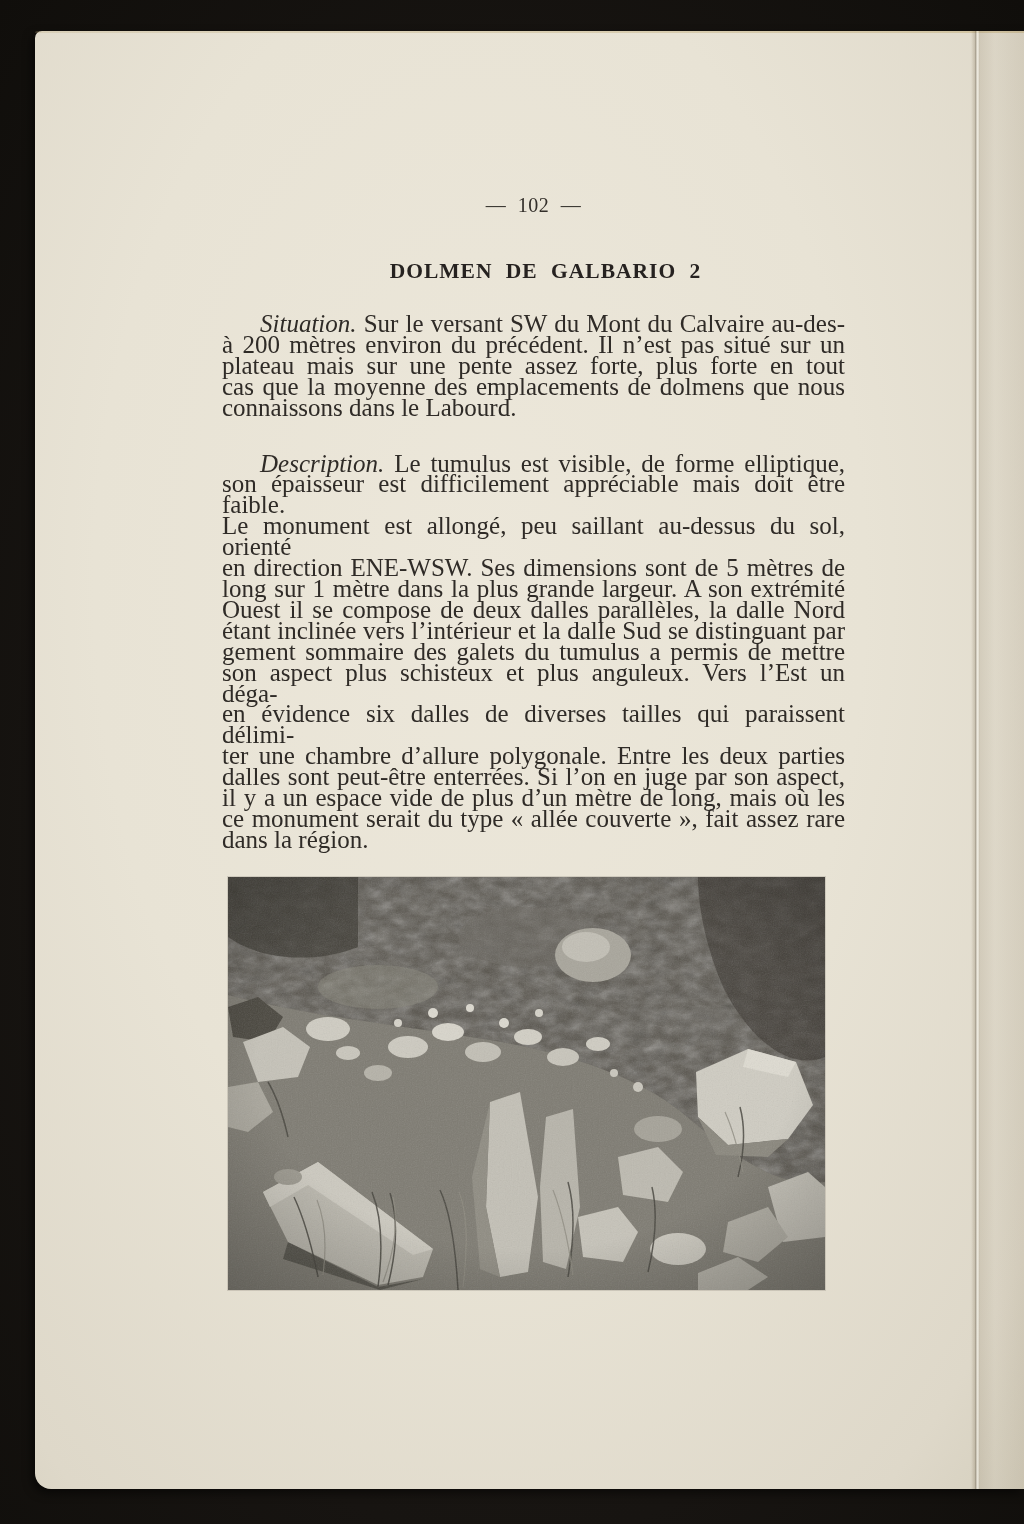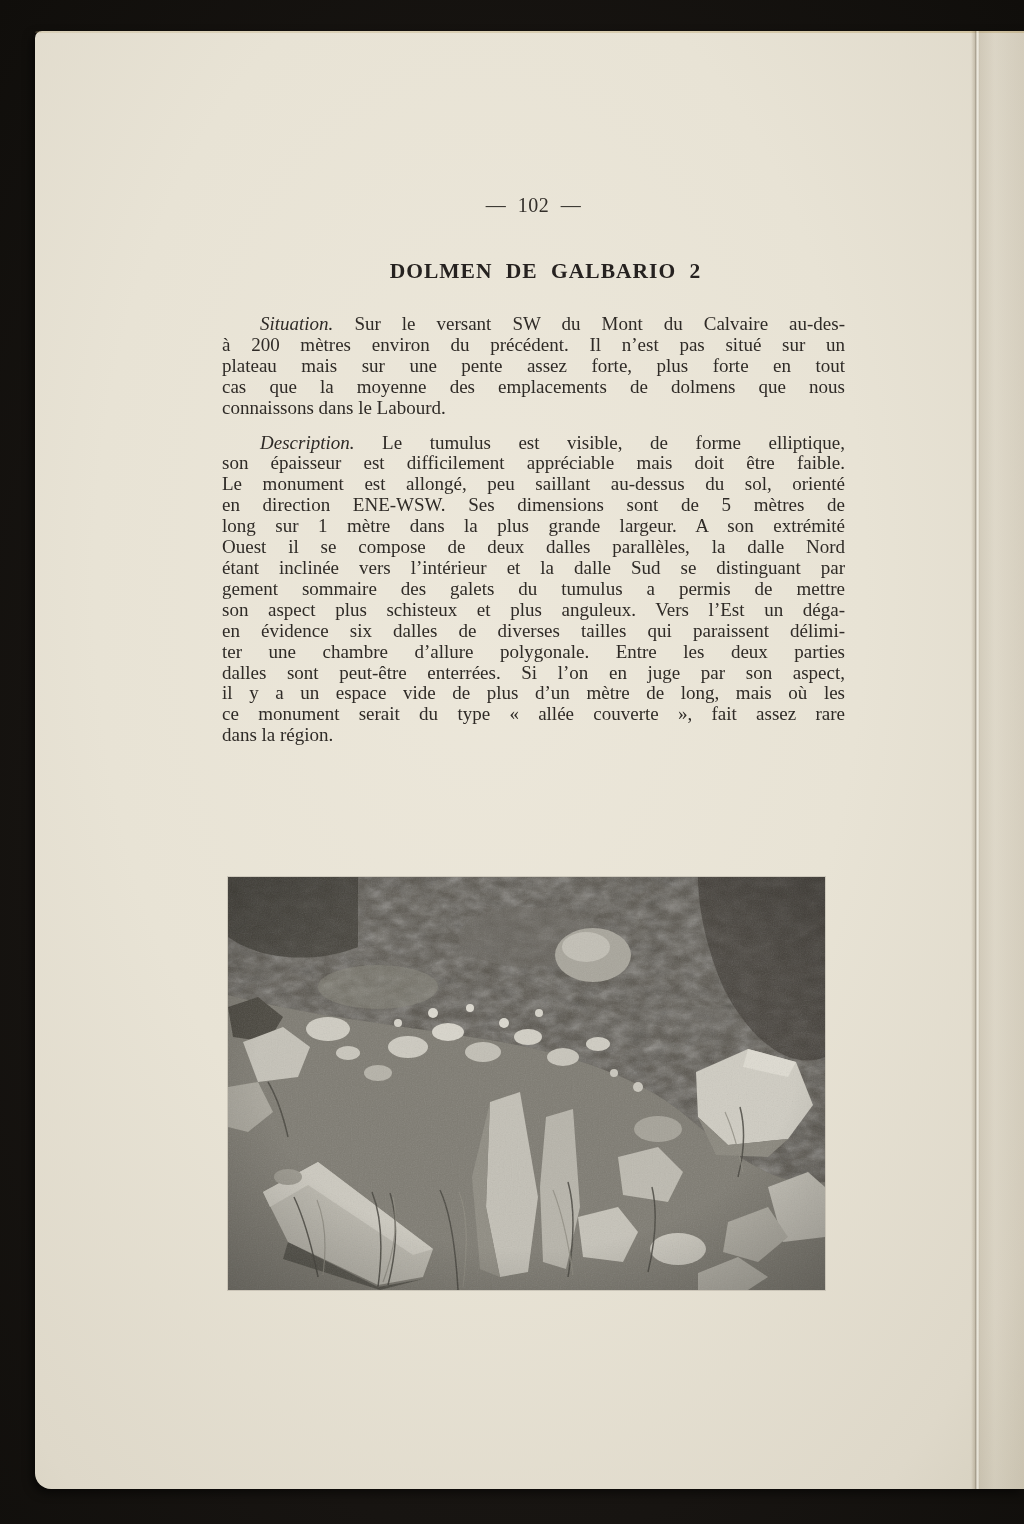--- a/index.html
+++ b/index.html
@@ -56,23 +56,23 @@
     margin: 0;
     text-align: center;
     font-family: Liberation Serif, serif;
     font-weight: 700;
     font-size: 21.5px;
     letter-spacing: 1px; word-spacing: 7px;
     color: #262220;
   }
   .text-block {
     position: absolute; top: 283px; left: 0; width: 623px;
-    font-size: 19px; line-height: 20.9px;
-  }
-  .para + .para { margin-top: 14px; }
+    font-size: 25px; line-height: 20.9px;
+  }
+  .para + .para { margin-top: 35px; }
   .line {
     text-align: justify;
     text-align-last: justify;
     text-justify: inter-word;
   }
   .line.first { text-indent: 38px; }
   .line.last { text-align: center; text-align-last: left; }
   .lead { font-style: italic; }
   .photo-figure {
     position: absolute; top: 846px; left: 6px;

